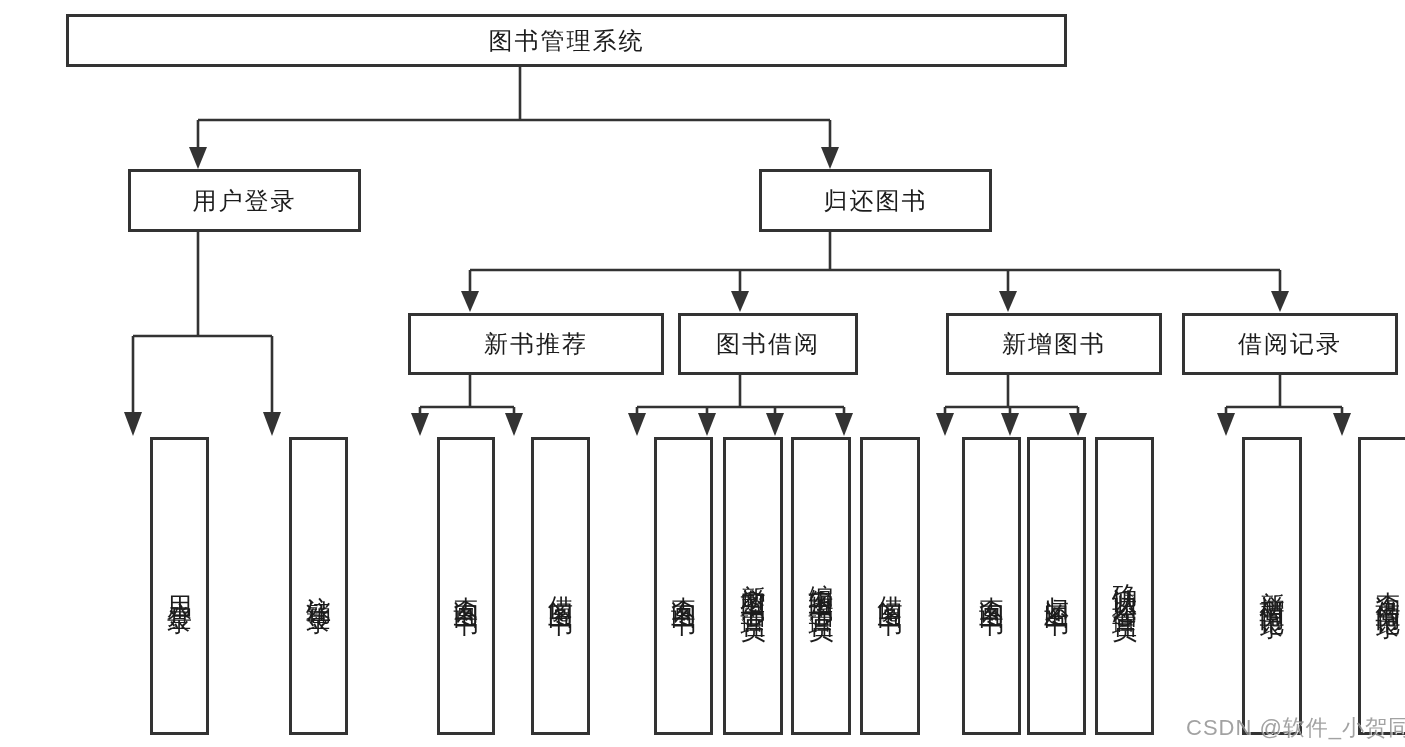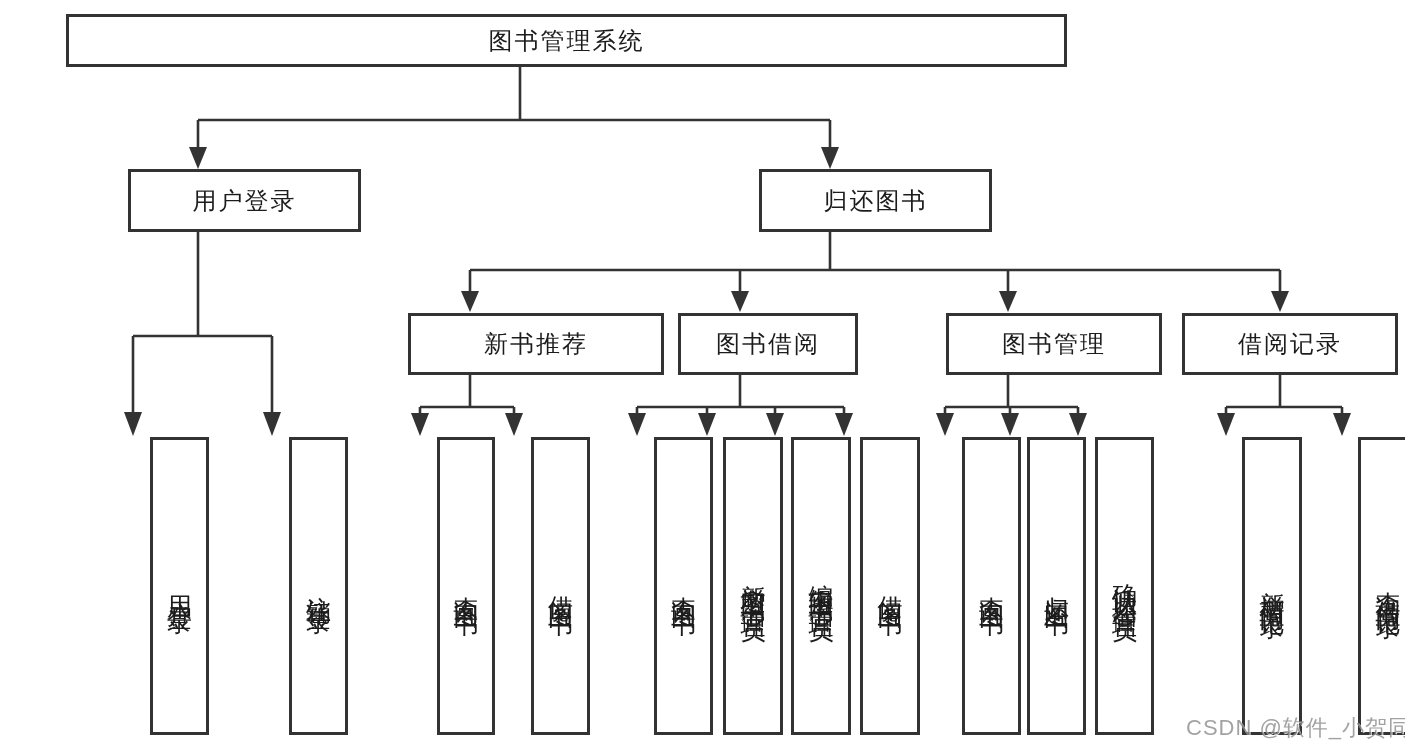--- a/index.html
+++ b/index.html
@@ -143,21 +143,21 @@
     <span class="lbl">归还图书</span>
   </div>
 
   <div class="node" style="left:362px; top:313px; width:256px; height:62px;">
     <span class="lbl">新书推荐</span>
   </div>
   <div class="node" style="left:632px; top:313px; width:180px; height:62px;">
     <span class="lbl">图书借阅</span>
   </div>
   <div class="node" style="left:900px; top:313px; width:216px; height:62px;">
-    <span class="lbl">图书管理</span>
+    <span class="lbl">新增图书</span>
   </div>
   <div class="node" style="left:1136px; top:313px; width:216px; height:62px;">
     <span class="lbl">借阅记录</span>
   </div>
 
   <div class="node v" style="left:104px; top:437px; width:59px; height:298px;">
     <span class="vlbl">用户登录</span>
   </div>
   <div class="node v" style="left:243px; top:437px; width:59px; height:298px;">
     <span class="vlbl">注销登录</span>

